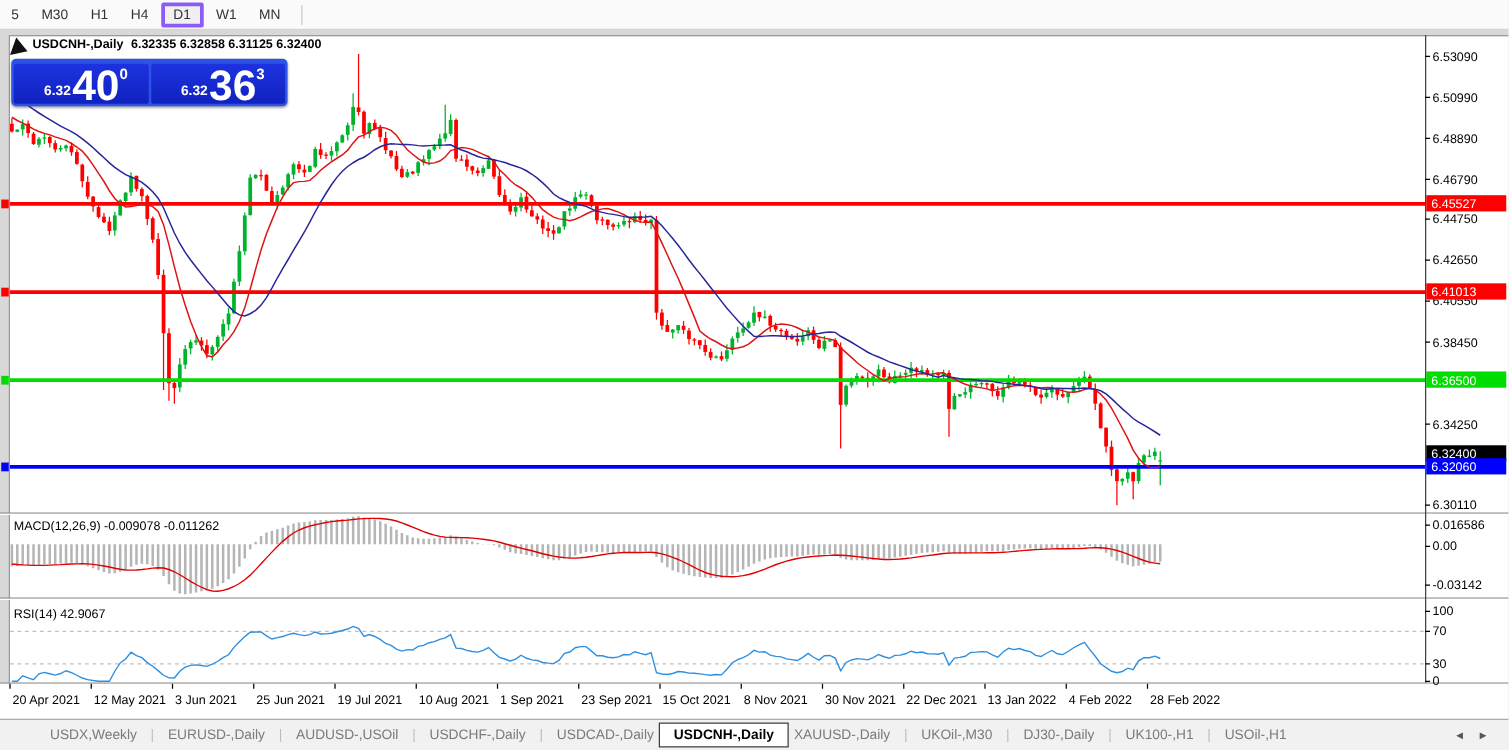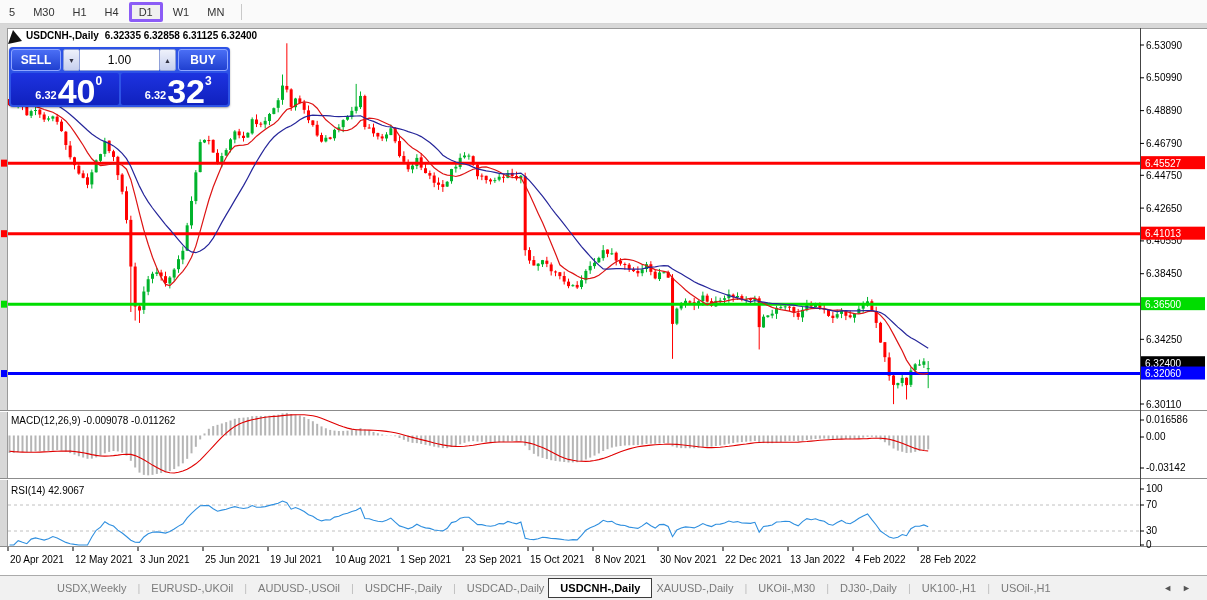--- a/index.html
+++ b/index.html
@@ -31,21 +31,21 @@
                 font-family:inherit;font-size:12px;text-align:center;color:#000;padding:0;}
   .tp-row2{display:flex;margin-top:2px;height:32px;gap:2px;}
   .tp-price{flex:1;background:linear-gradient(#1d33e0,#1021be);border-radius:2px;color:#fff;
             display:flex;align-items:flex-end;justify-content:center;padding-bottom:1px;cursor:pointer;}
   .tp-small{font-size:11px;font-weight:bold;margin:0 1px 3px 8px;}
   .tp-big{font-size:34px;font-weight:bold;line-height:26px;}
   .tp-sup{font-size:12px;font-weight:bold;align-self:flex-start;margin-top:1px;}
   
   .tab-bar{position:absolute;left:0;top:575px;width:1207px;height:25px;background:#f1f1f1;
            border-top:1px solid #ababab;display:flex;align-items:center;font-size:11px;color:#7a7a7a;
-           padding-left:53px;box-sizing:border-box;}
+           padding-left:36px;box-sizing:border-box;}
   .tab{padding:3px 4px;cursor:pointer;white-space:nowrap;}
   .tab.active{background:#fff;border:1px solid #3c3c3c;color:#000;font-weight:bold;padding:3px 11px;}
   .tab-sep{color:#bdbdbd;margin:0 7px;}
   .tab-arrows{margin-left:auto;padding-right:16px;color:#555;font-size:9px;display:flex;gap:10px;}
   .tab-arrow{cursor:pointer;}
   svg text{font-family:"Liberation Sans",sans-serif;}
 </style>
 </head>
 <body>
 
@@ -838,47 +838,38 @@
           <rect x="8" y="480" width="1132" height="66"></rect>
         </clipPath>
       </defs>
     </svg>
 
   <div class="chart-title">
     <span>USDCNH-,Daily</span><span class="q">6.32335 6.32858 6.31125 6.32400</span>
   </div>
 
   <div class="trade-panel">
-    <div class="tp-row1">
-      <button class="tp-btn">SELL</button>
-      <div class="tp-lot">
-        <button class="tp-spin">▼</button>
-        <input class="tp-lot-input" value="1.00" style="">
-        <button class="tp-spin">▲</button>
-      </div>
-      <button class="tp-btn">BUY</button>
-    </div>
     <div class="tp-row2">
       <div class="tp-price">
         <span class="tp-small">6.32</span>
           <span class="tp-big">40</span>
           <span class="tp-sup">0</span>
       </div>
       <div class="tp-price">
         <span class="tp-small">6.32</span>
-          <span class="tp-big">32</span>
+          <span class="tp-big">36</span>
           <span class="tp-sup">3</span>
       </div>
     </div>
   </div>
 
   <div class="tab-bar">
       <span class="tab">USDX,Weekly</span>
       <span class="tab-sep">|</span>
-      <span class="tab">EURUSD-,UKOil</span>
+      <span class="tab">EURUSD-,Daily</span>
       <span class="tab-sep">|</span>
       <span class="tab">AUDUSD-,USOil</span>
       <span class="tab-sep">|</span>
       <span class="tab">USDCHF-,Daily</span>
       <span class="tab-sep">|</span>
       <span class="tab">USDCAD-,Daily</span>
       <span class="tab active">USDCNH-,Daily</span>
       <span class="tab">XAUUSD-,Daily</span>
       <span class="tab-sep">|</span>
       <span class="tab">UKOil-,M30</span>

